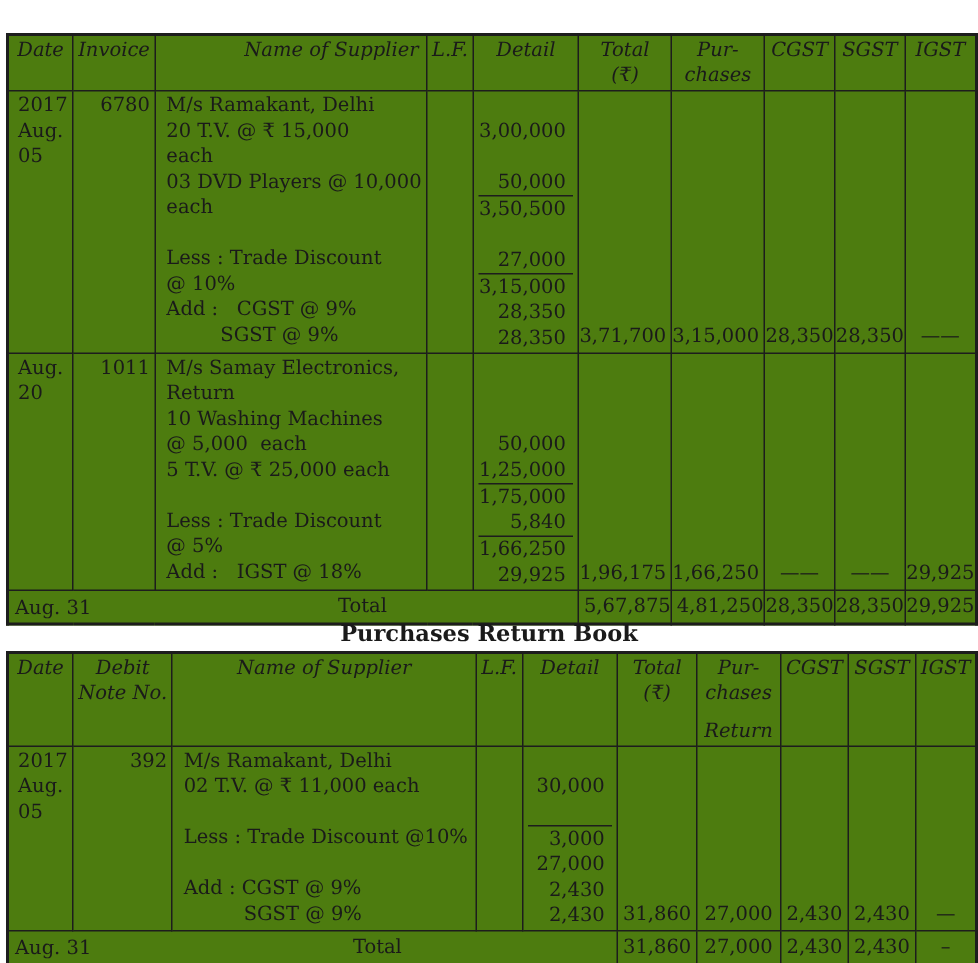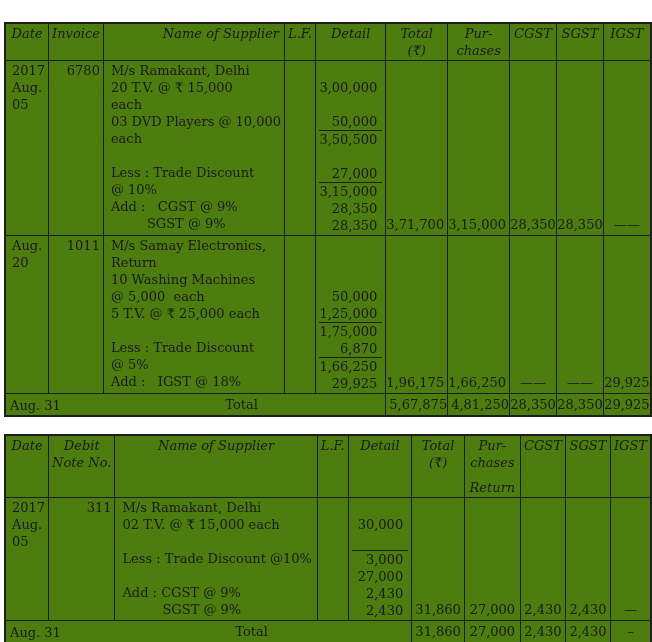--- a/index.html
+++ b/index.html
@@ -164,21 +164,21 @@
         <div class="ln">Add :   IGST @ 18%</div>
       </td>
       <td></td>
       <td class="pad">
         <div class="ln num"></div>
         <div class="ln num"></div>
         <div class="ln num"></div>
         <div class="ln num">50,000</div>
         <div class="ln num ul">1,25,000</div>
         <div class="ln num">1,75,000</div>
-        <div class="ln num ul">6,870</div>
+        <div class="ln num ul">5,840</div>
         <div class="ln num">1,66,250</div>
         <div class="ln num">29,925</div>
       </td>
       <td class="bot numr">
             <div class="ln">1,96,175</div>
           </td>
       <td class="bot numr">
             <div class="ln">1,66,250</div>
           </td>
       <td class="bot ctr">
@@ -199,20 +199,21 @@
       </td>
       <td class="sumv numr">5,67,875</td>
       <td class="sumv numr">4,81,250</td>
       <td class="sumv ctr">28,350</td>
       <td class="sumv ctr">28,350</td>
       <td class="sumv ctr">29,925</td>
     </tr>
   </tbody>
     </table>
 
+  <div class="btitle" id="title2">Purchases Return Book</div>
 
   <table id="t2">
     <colgroup>
       <col style="width:42px">
         <col style="width:53px">
         <col style="width:205px">
         <col style="width:25px">
       <col style="width:72px">
         <col style="width:62px">
         <col style="width:60px">
@@ -259,25 +260,25 @@
           </th>
     </tr>
 
     <tr>
       <td class="pad date">
         <div class="ln">2017</div>
         <div class="ln">Aug.</div>
         <div class="ln">05</div>
       </td>
       <td class="pad inv">
-            <div class="ln">311</div>
+            <div class="ln">392</div>
           </td>
       <td class="pad name">
         <div class="ln">M/s Ramakant, Delhi</div>
-        <div class="ln">02 T.V. @ ₹ 15,000 each</div>
+        <div class="ln">02 T.V. @ ₹ 11,000 each</div>
         <div class="ln"></div>
         <div class="ln">Less : Trade Discount @10%</div>
         <div class="ln"></div>
         <div class="ln">Add : CGST @ 9%</div>
         <div class="ln ind40">SGST @ 9%</div>
       </td>
       <td></td>
       <td class="pad">
         <div class="ln num"></div>
         <div class="ln num">30,000</div>

